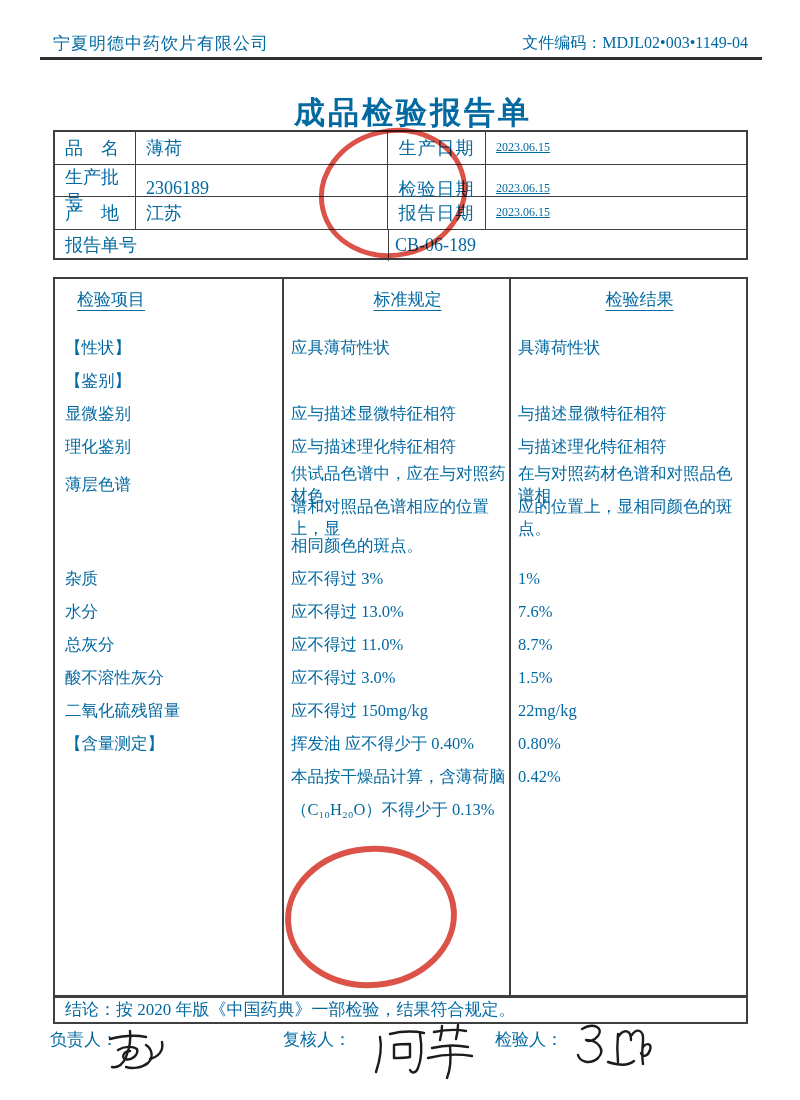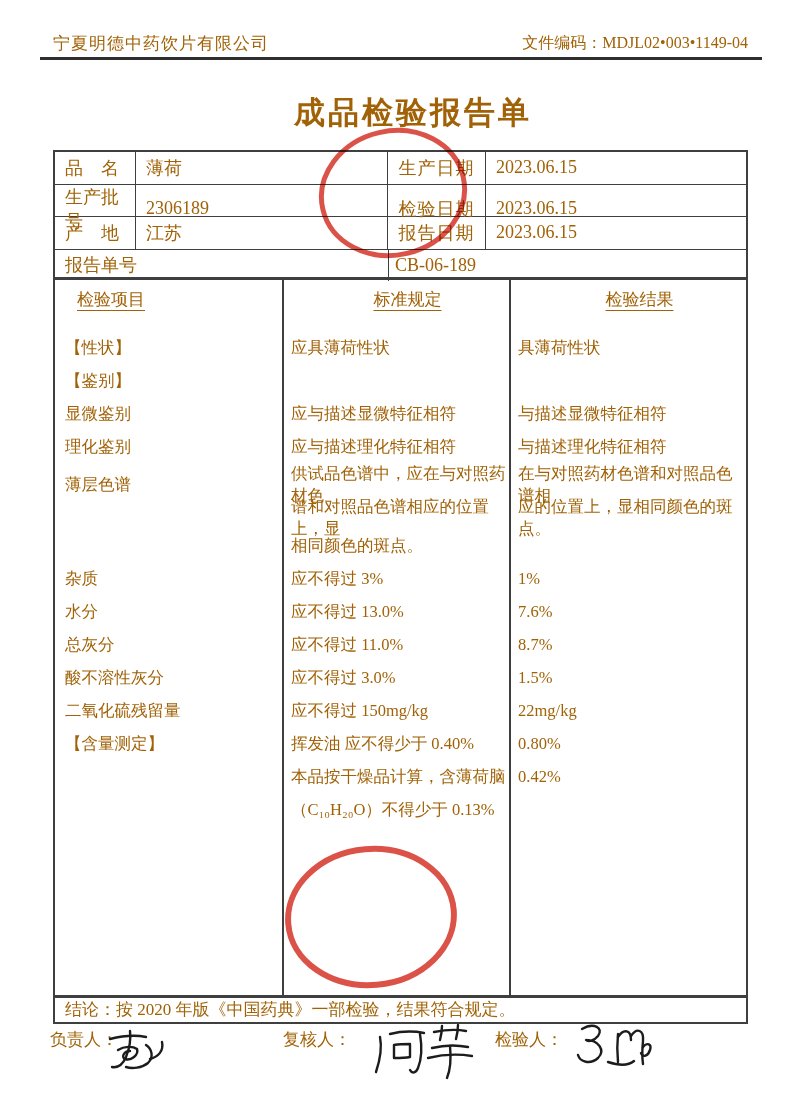--- a/index.html
+++ b/index.html
@@ -1,36 +1,36 @@
 <!DOCTYPE html>
 <html><head>
 <meta charset="utf-8">
 <style>
   html,body{margin:0;padding:0;background:#ffffff;}
   .page{
     position:relative;width:800px;height:1100px;background:#ffffff;overflow:hidden;
-    font-family:"Liberation Serif","DejaVu Serif",serif;color:#a16207;
+    font-family:"Liberation Serif","DejaVu Serif",serif;color:#0369a1;
   }
   .abs{position:absolute;}
   
   .hdr-company{left:53px;top:32px;font-size:17px;letter-spacing:1px;}
   .hdr-code{right:52px;top:33px;font-size:16px;}
   .hdr-rule{left:40px;top:57px;width:722px;height:3px;background:#2e2e2e;}
   
   .title{left:0;top:92px;width:800px;text-align:center;font-size:31px;font-weight:700;letter-spacing:3px;padding-left:13px;}
   
-  .info{left:53px;top:150px;width:695px;height:130px;border:2px solid #3f3f3f;box-sizing:border-box;}
+  .info{left:53px;top:130px;width:695px;height:130px;border:2px solid #3f3f3f;box-sizing:border-box;}
   .info .irow{display:grid;height:31.5px;}
   .info .irow.r123{grid-template-columns:80px 252px 98px 261px;}
   .info .irow.r4{grid-template-columns:333px 358px;}
   .info .irow + .irow{border-top:1.5px solid #3f3f3f;}
   .info .cell{display:flex;align-items:center;font-size:18px;padding-left:10px;box-sizing:border-box;}
   .info .cell.vline{border-left:1.5px solid #3f3f3f;}
   .info .cell.center{justify-content:center;padding-left:0;letter-spacing:1px;}
-  .info .cell.num{font-size:18px;}
+  .info .cell.num{font-size:12px;text-decoration:underline;}
   
   .main{left:53px;top:277px;width:695px;height:720px;border:2px solid #3f3f3f;box-sizing:border-box;}
   .main .sep{position:absolute;top:0;bottom:0;width:1.5px;background:#3f3f3f;}
   .main .sep.s1{left:227px;}
   .main .sep.s2{left:454px;}
   .main .thead{position:absolute;top:9px;left:0;width:100%;font-size:17px;}
   .main .thead span{text-decoration:underline;text-underline-offset:5px;margin-left:12px;}
   .main .th1{position:absolute;left:10px;}
   .main .th2{position:absolute;left:227px;width:227px;text-align:center;}
   .main .th3{position:absolute;left:454px;width:237px;text-align:center;}

